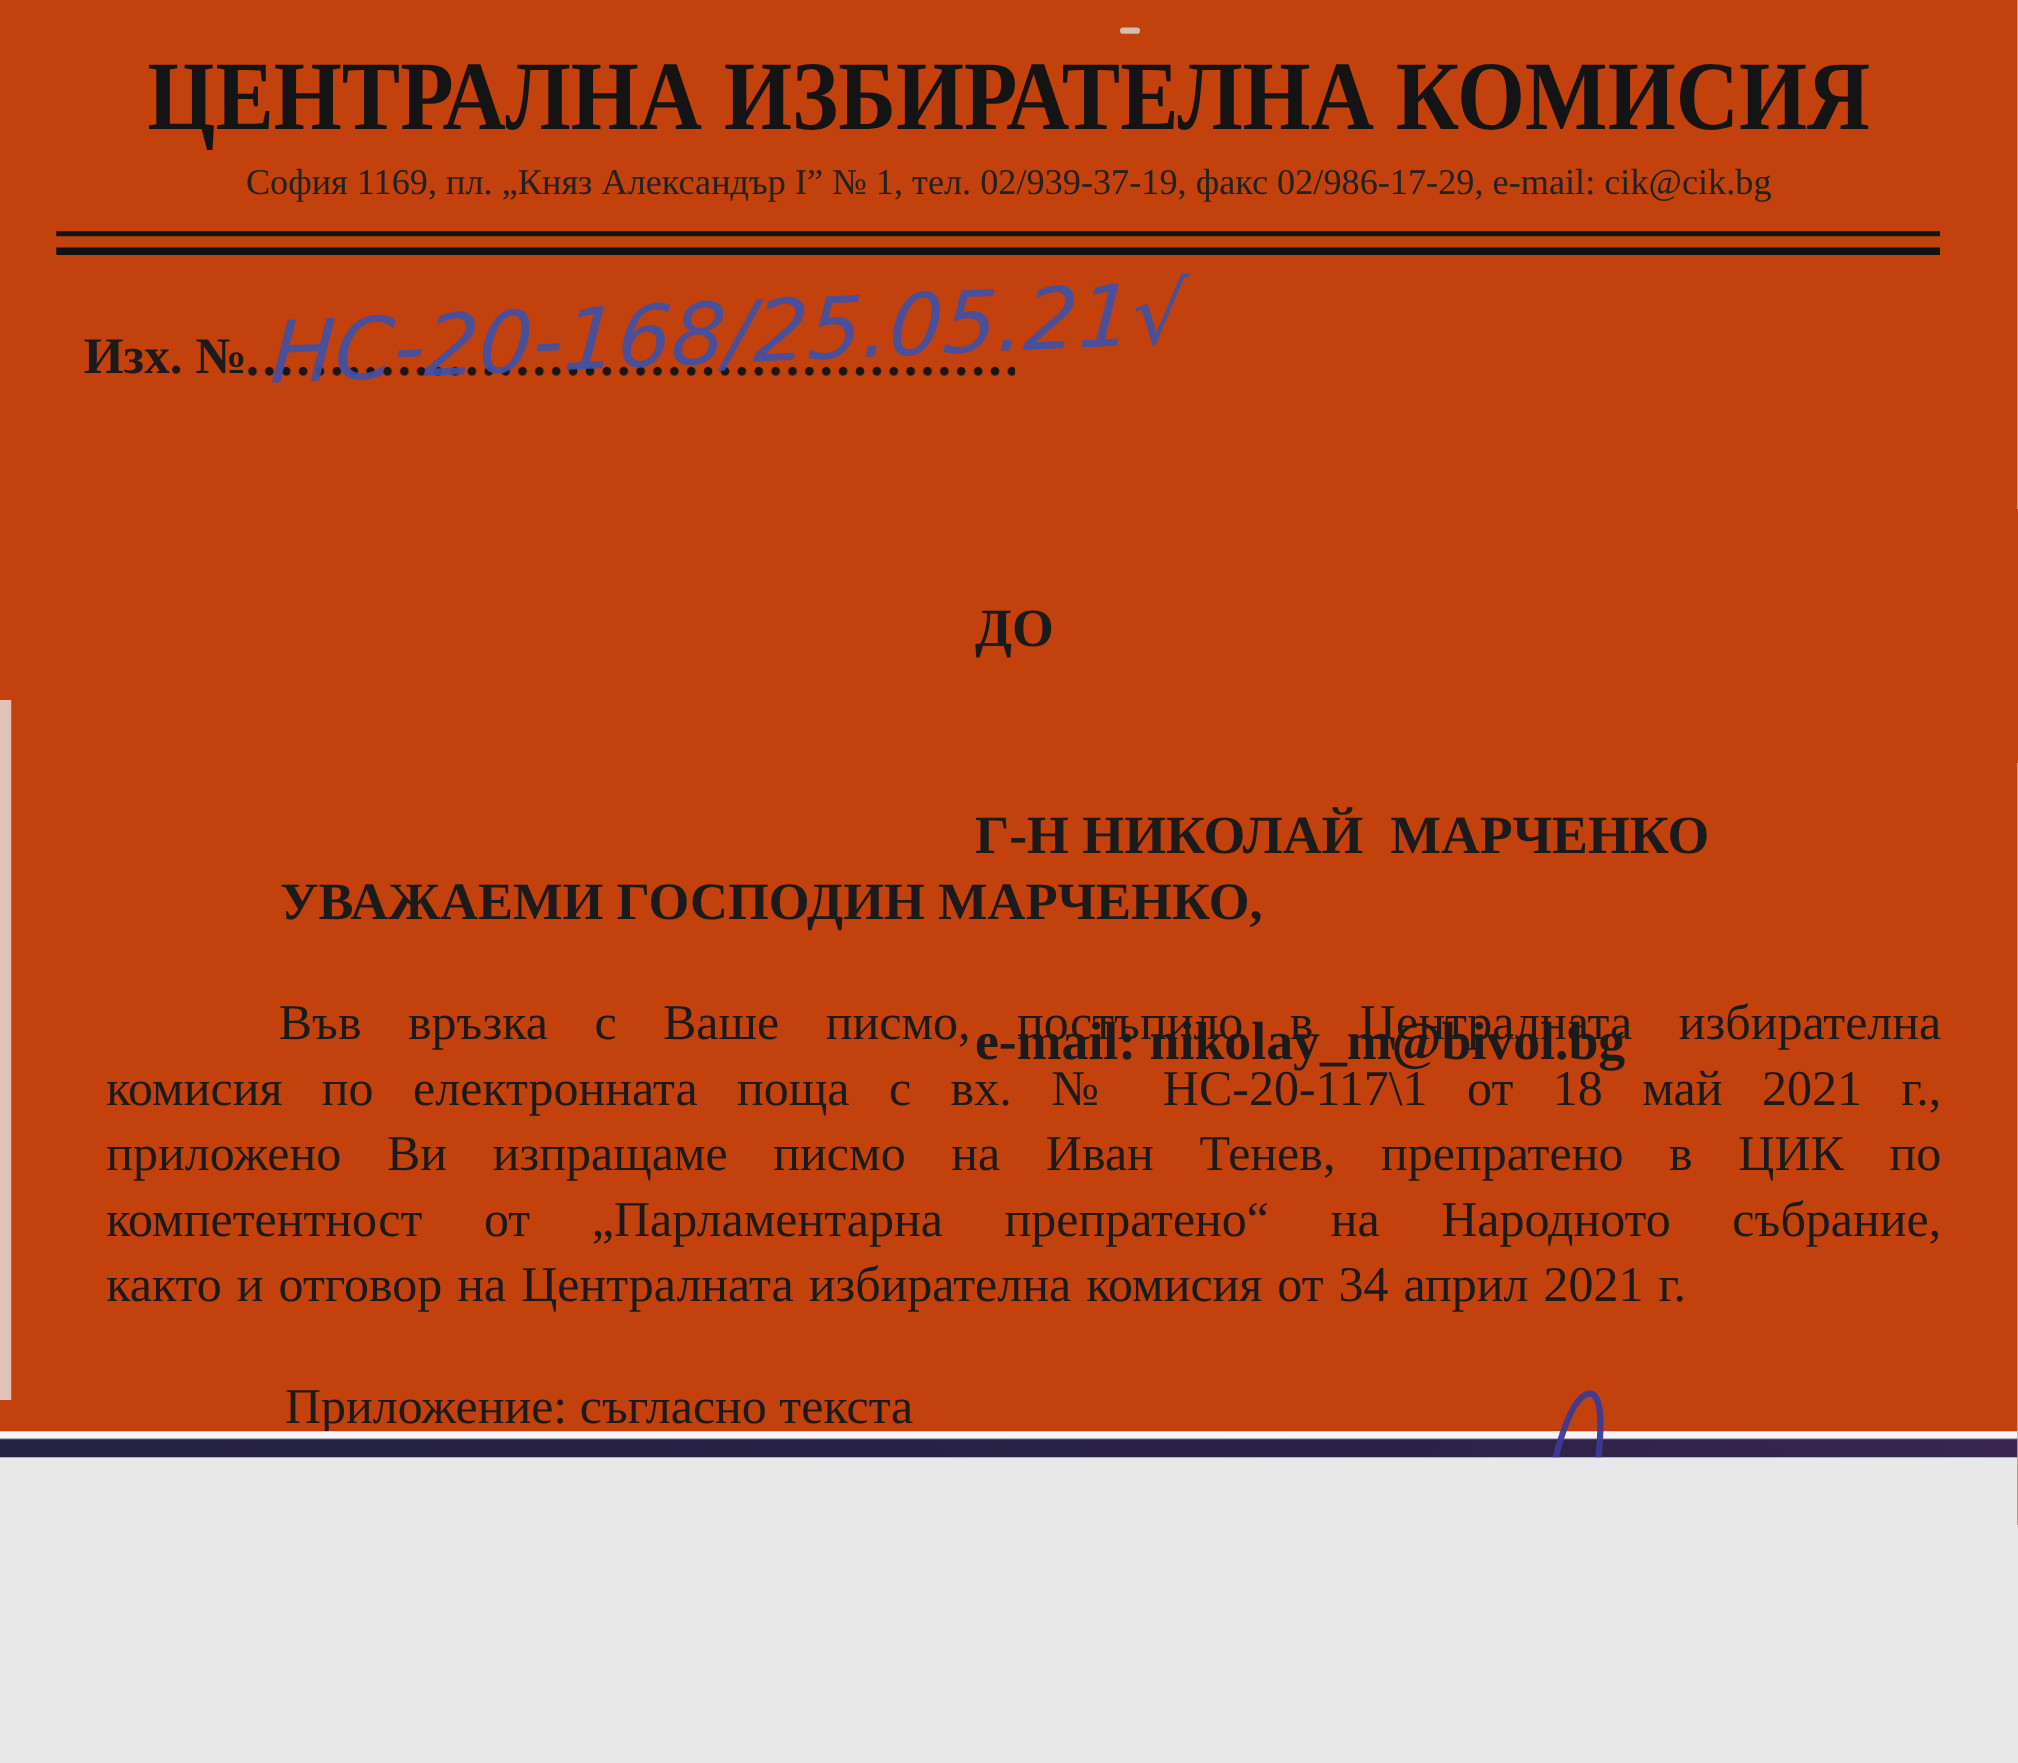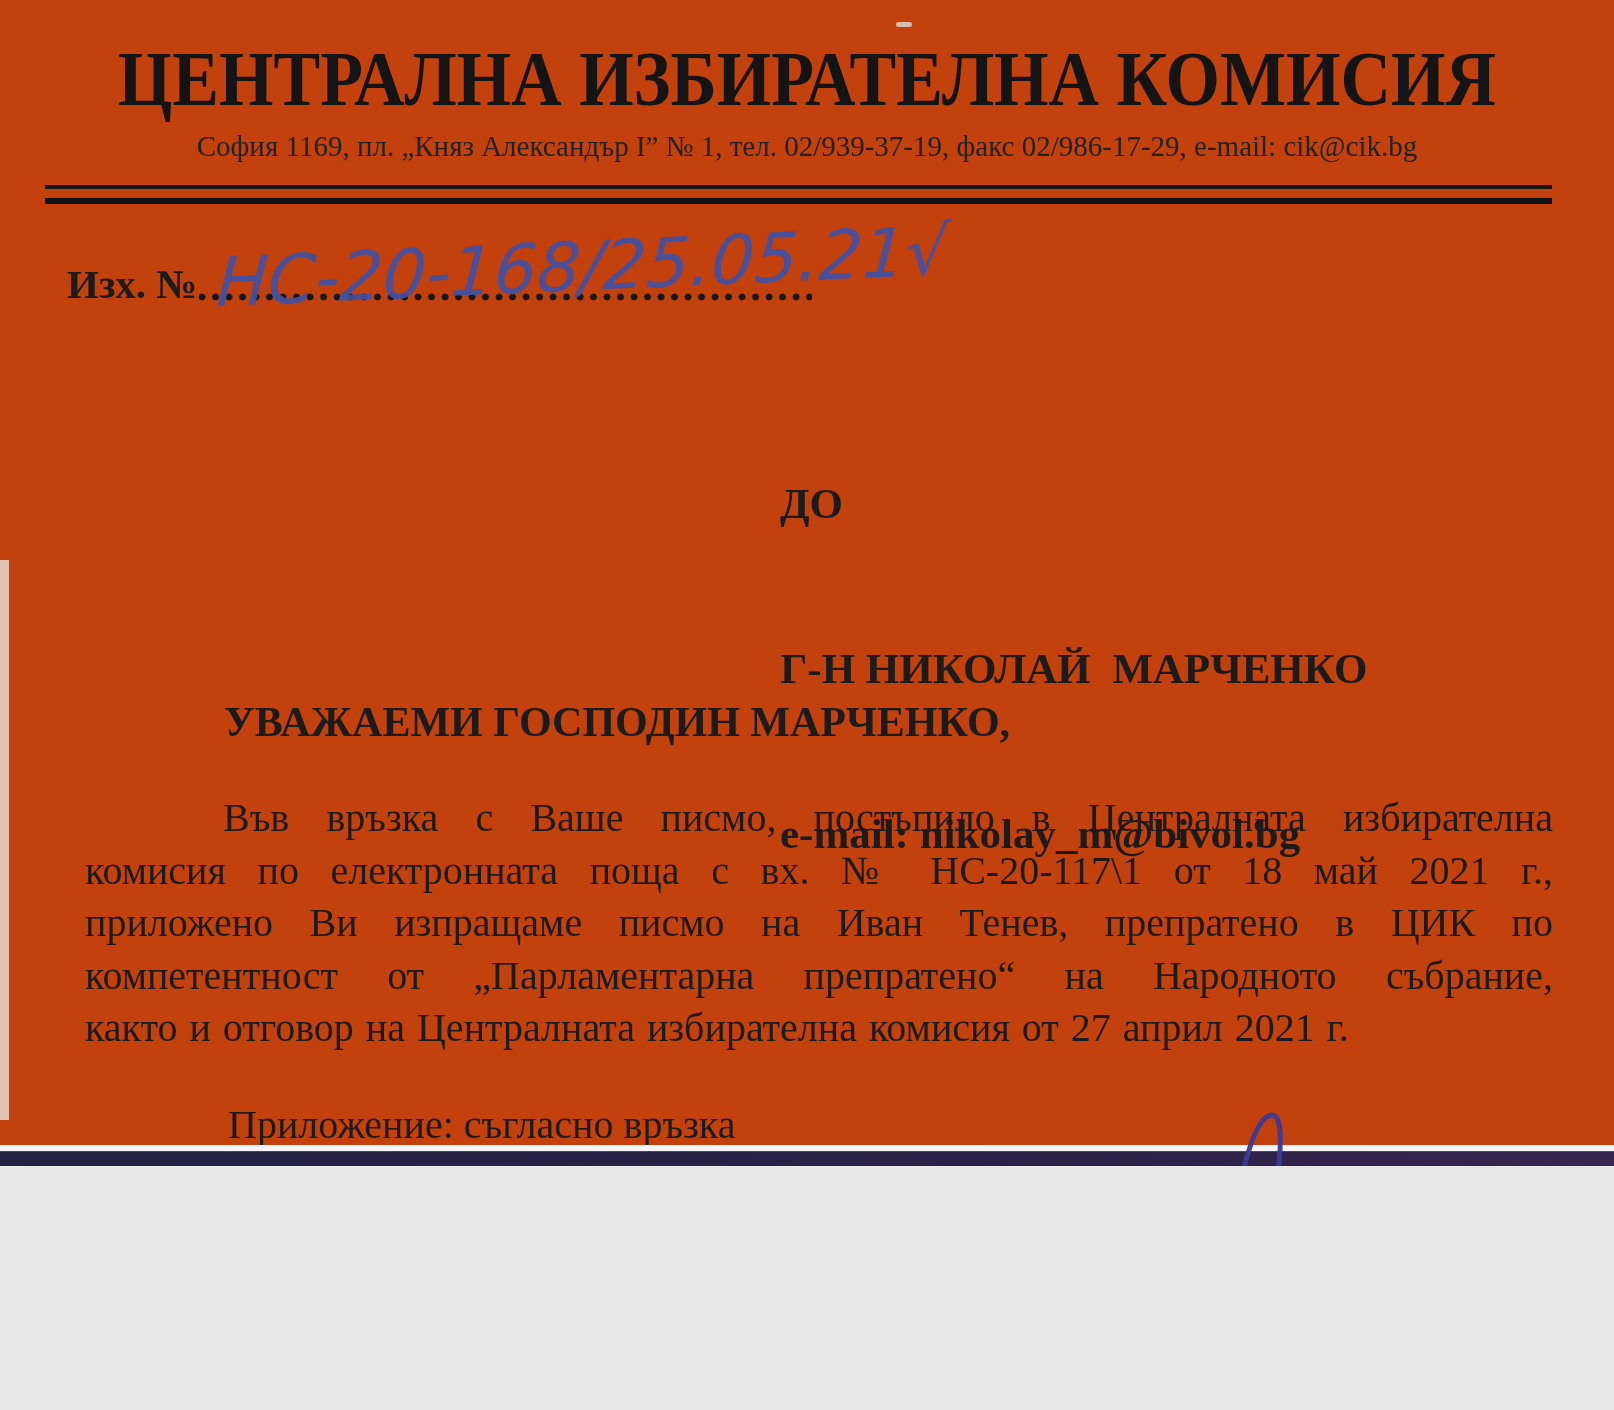--- a/index.html
+++ b/index.html
@@ -86,24 +86,24 @@
     <div>e-mail: nikolay_m@bivol.bg</div>
   </div>
 
   <div class="abs salutation">УВАЖАЕМИ ГОСПОДИН МАРЧЕНКО,</div>
 
   <div class="abs body-par">
     <div class="body-line first">Във връзка с Ваше писмо, постъпило в Централната избирателна</div>
     <div class="body-line">комисия по електронната поща с вх. № НС-20-117\1 от 18 май 2021 г.,</div>
     <div class="body-line">приложено Ви изпращаме писмо на Иван Тенев, препратено в ЦИК по</div>
     <div class="body-line">компетентност от „Парламентарна препратено“ на Народното събрание,</div>
-    <div class="body-line last">както и отговор на Централната избирателна комисия от 27 април 2021 г.</div>
+    <div class="body-line last">както и отговор на Централната избирателна комисия от 34 април 2021 г.</div>
   </div>
 
-  <div class="abs attachment">Приложение: съгласно връзка</div>
+  <div class="abs attachment">Приложение: съгласно текста</div>
 
   <svg class="abs stamp-svg" viewBox="990 1230 624 180" aria-hidden="true">
     <g opacity="0.9">
       <circle cx="1240" cy="1498" r="226" fill="none" stroke="#8494d4" stroke-width="3.5" opacity="0.85"></circle>
       <circle cx="1240" cy="1498" r="200" fill="none" stroke="#8fa0da" stroke-width="2.2" opacity="0.7"></circle>
       <defs>
         <path id="ringPath" d="M1028,1498 a212,212 0 1,1 424,0 a212,212 0 1,1 -424,0" fill="none"></path>
       </defs>
       <text class="ring-text">
         <textPath href="#ringPath" startOffset="0">НА КОМИСИЯ ✶ РЕПУБЛИКА БЪЛГАРИЯ ✶ ЦЕНТРАЛНА ИЗБИ</textPath>

